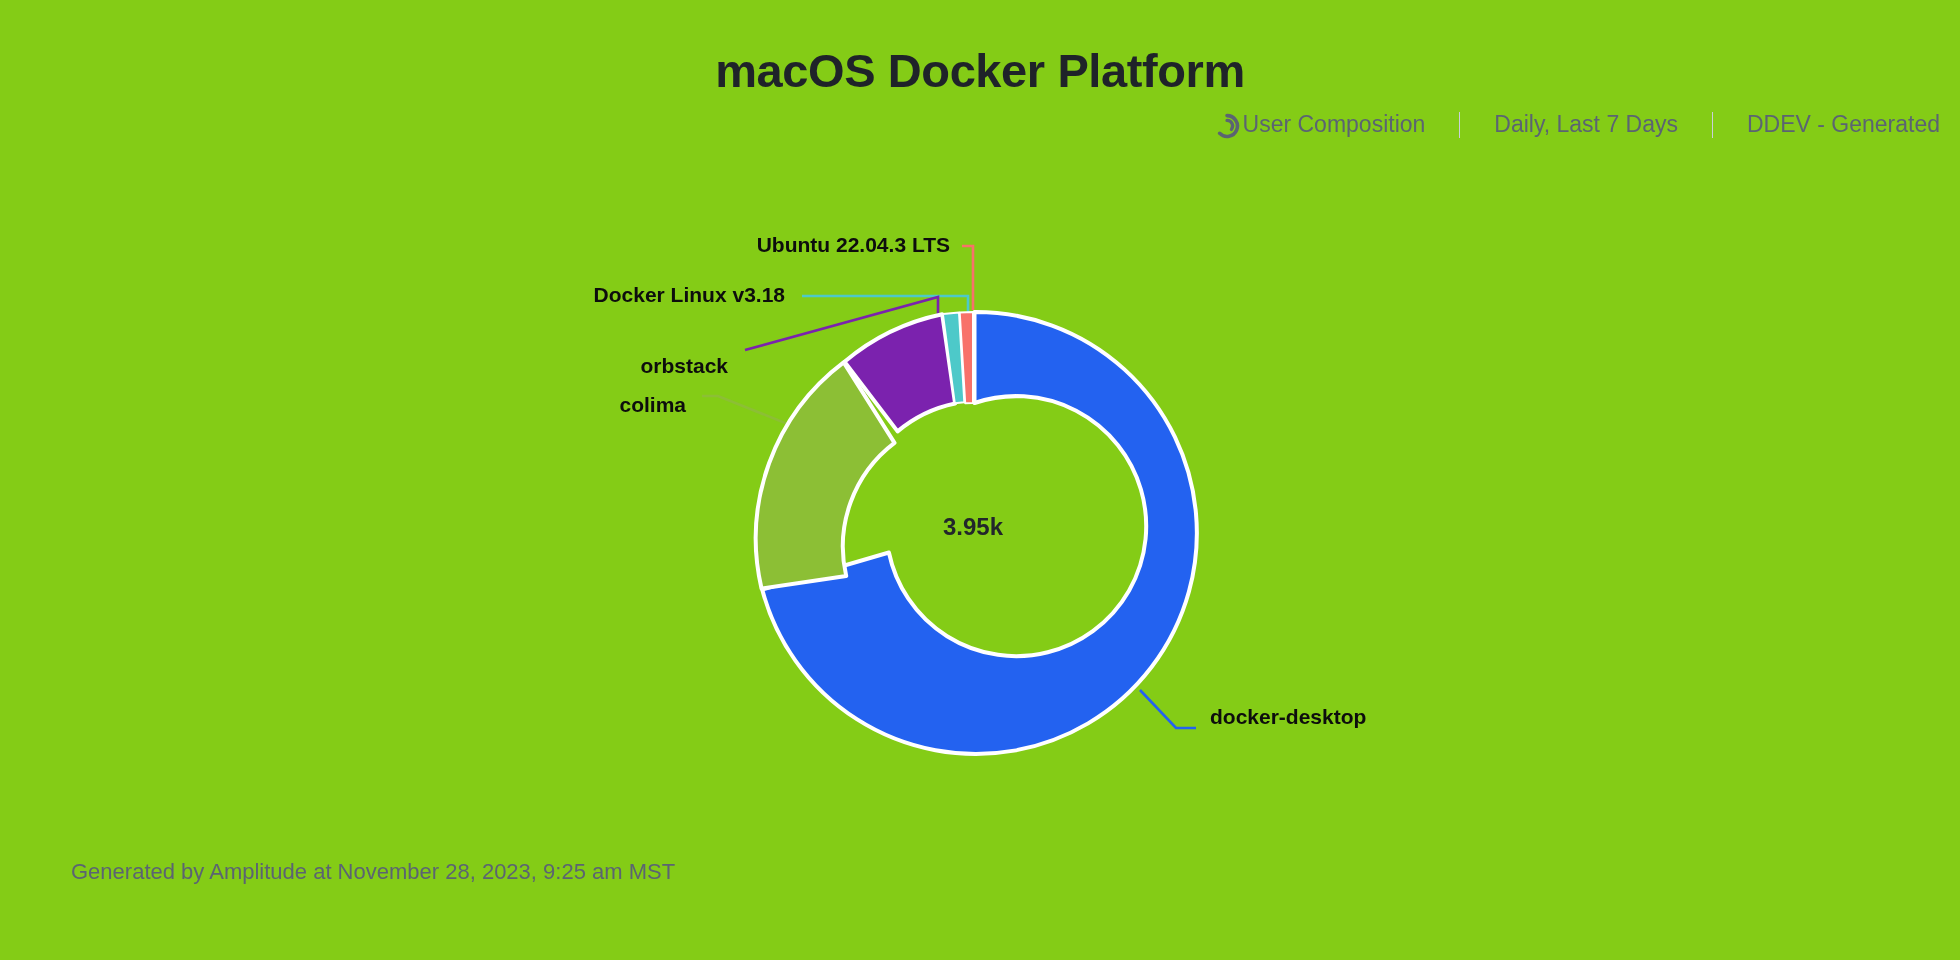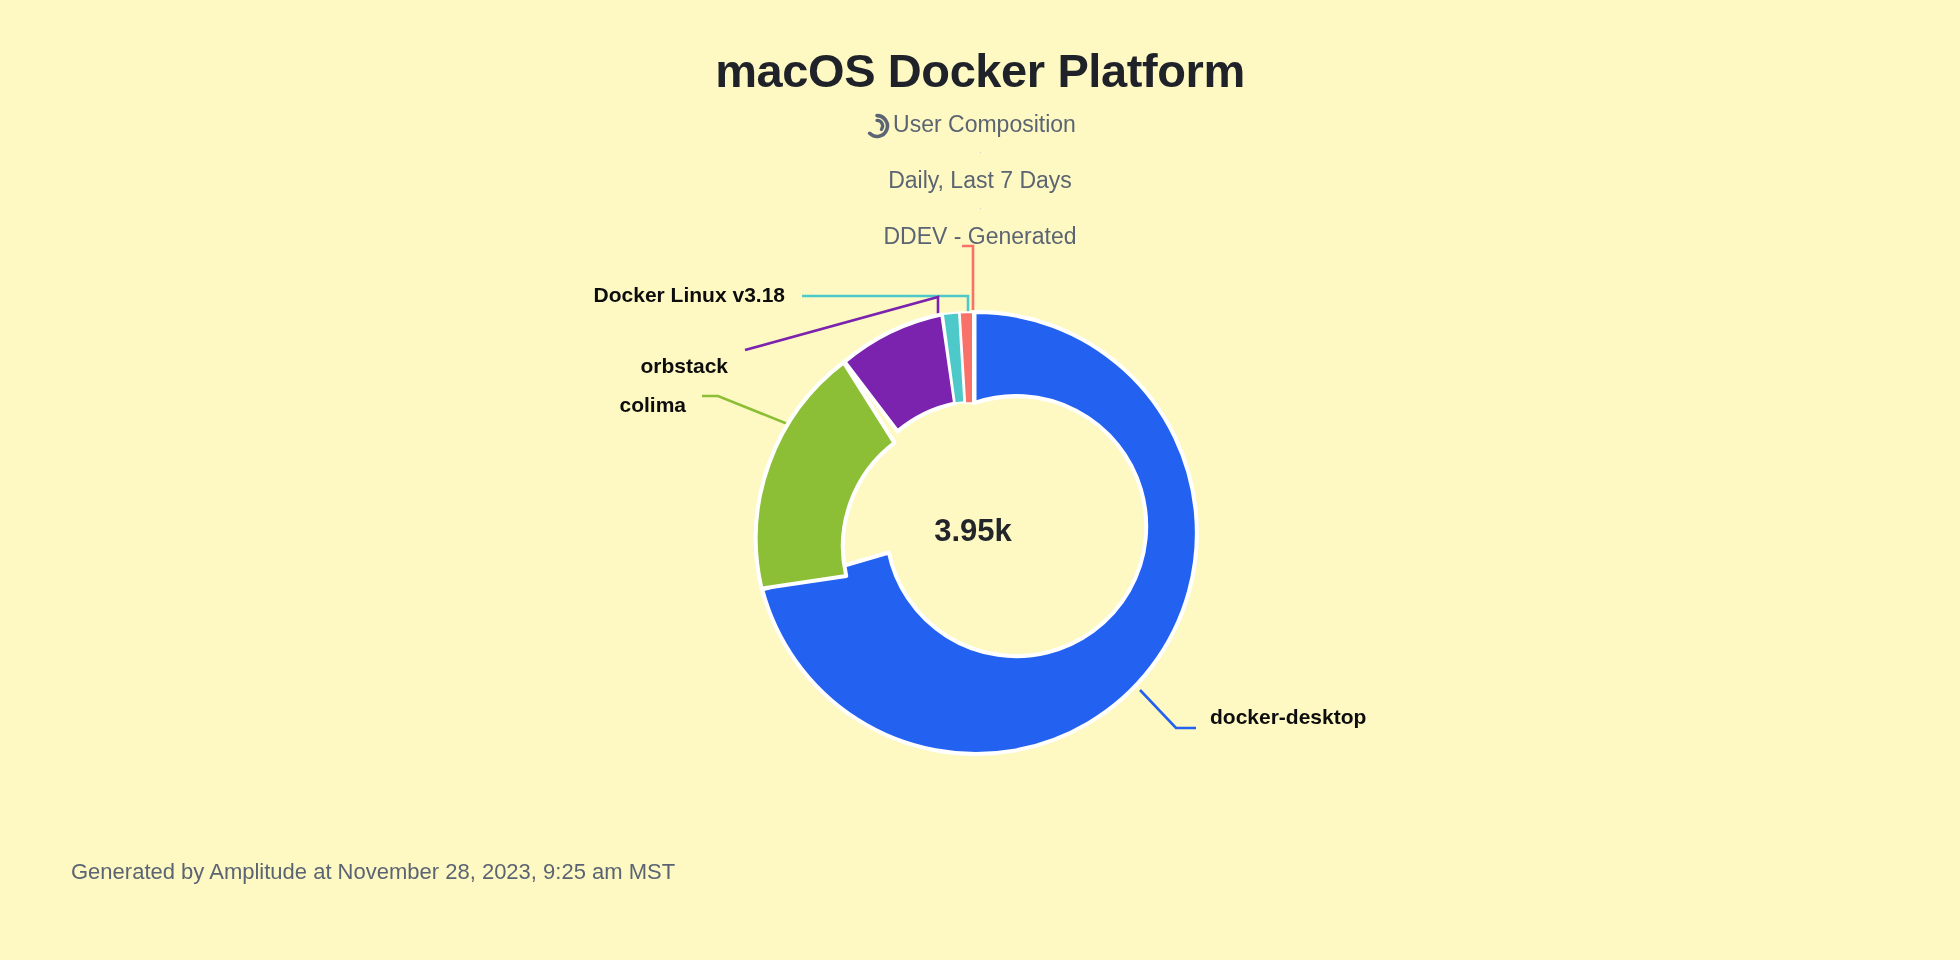--- a/index.html
+++ b/index.html
@@ -16,21 +16,21 @@
     font-family: "Liberation Sans", sans-serif;
     -webkit-font-smoothing: antialiased;
   }
 
   #chart-card {
     position: absolute;
     left: 0;
     top: 0;
     width: 1960px;
     height: 960px;
-    background: #fef9c3;
+    background: #84cc16;
   }
 
   
   #header {
     position: absolute;
     left: 0;
     top: 0;
     width: 1960px;
     text-align: center;
   }
@@ -41,27 +41,26 @@
     font-weight: 700;
     letter-spacing: -0.4px;
     color: #1f2329;
     line-height: 1.05;
     font-family: "Liberation Sans", sans-serif;
   }
   #subtitle-row {
     margin-top: 16px;
     display: flex;
     align-items: center;
-    justify-content: center;
+    justify-content: flex-end;
     gap: 14px;
     font-size: 23px;
     color: #5b6472;
     font-family: "Liberation Sans", sans-serif;
     white-space: nowrap;
-    flex-direction: column;
   }
   .subtitle-seg {
     display: flex;
     align-items: center;
     padding: 0 20px;
   }
   .subtitle-seg.first { padding-left: 0; }
   .subtitle-divider {
     width: 1px;
     height: 26px;
@@ -91,21 +90,21 @@
     left: 0;
     top: 0;
   }
 
   #center-total {
     position: absolute;
     left: 873px;
     top: 513px;
     width: 200px;
     text-align: center;
-    font-size: 31px;
+    font-size: 24px;
     font-weight: 700;
     color: #22262b;
     font-family: "Liberation Sans", sans-serif;
   }
 
   .slice-label {
     position: absolute;
     font-size: 21px;
     font-weight: 700;
     color: #0d0d0d;
@@ -204,20 +203,21 @@
         <path fill="#F8726A" stroke="#ffffff" stroke-width="2" stroke-linejoin="round" d="M 959.7 312.4
                  A 221 221 0 0 1 973.0 312.0
                  L 973.0 403.0
                  A 130 130 0 0 0 965.2 403.2
                  Z"></path>
       </g>
     </svg>
 
     <div id="center-total">3.95k</div>
 
+    <div class="slice-label right-aligned" style="left: 480px; top: 233px; width: 470px;">Ubuntu 22.04.3 LTS</div>
 
     <div class="slice-label right-aligned" style="left: 360px; top: 283px; width: 425px;">Docker Linux v3.18</div>
 
     <div class="slice-label right-aligned" style="left: 360px; top: 334px; width: 368px; margin-top: 20px;">orbstack</div>
 
     <div class="slice-label right-aligned" style="left: 360px; top: 383px; width: 326px; margin-top: 10px;">colima</div>
 
     <div class="slice-label" style="left: 1210px; top: 705px;">docker-desktop</div>
   </div>
 

